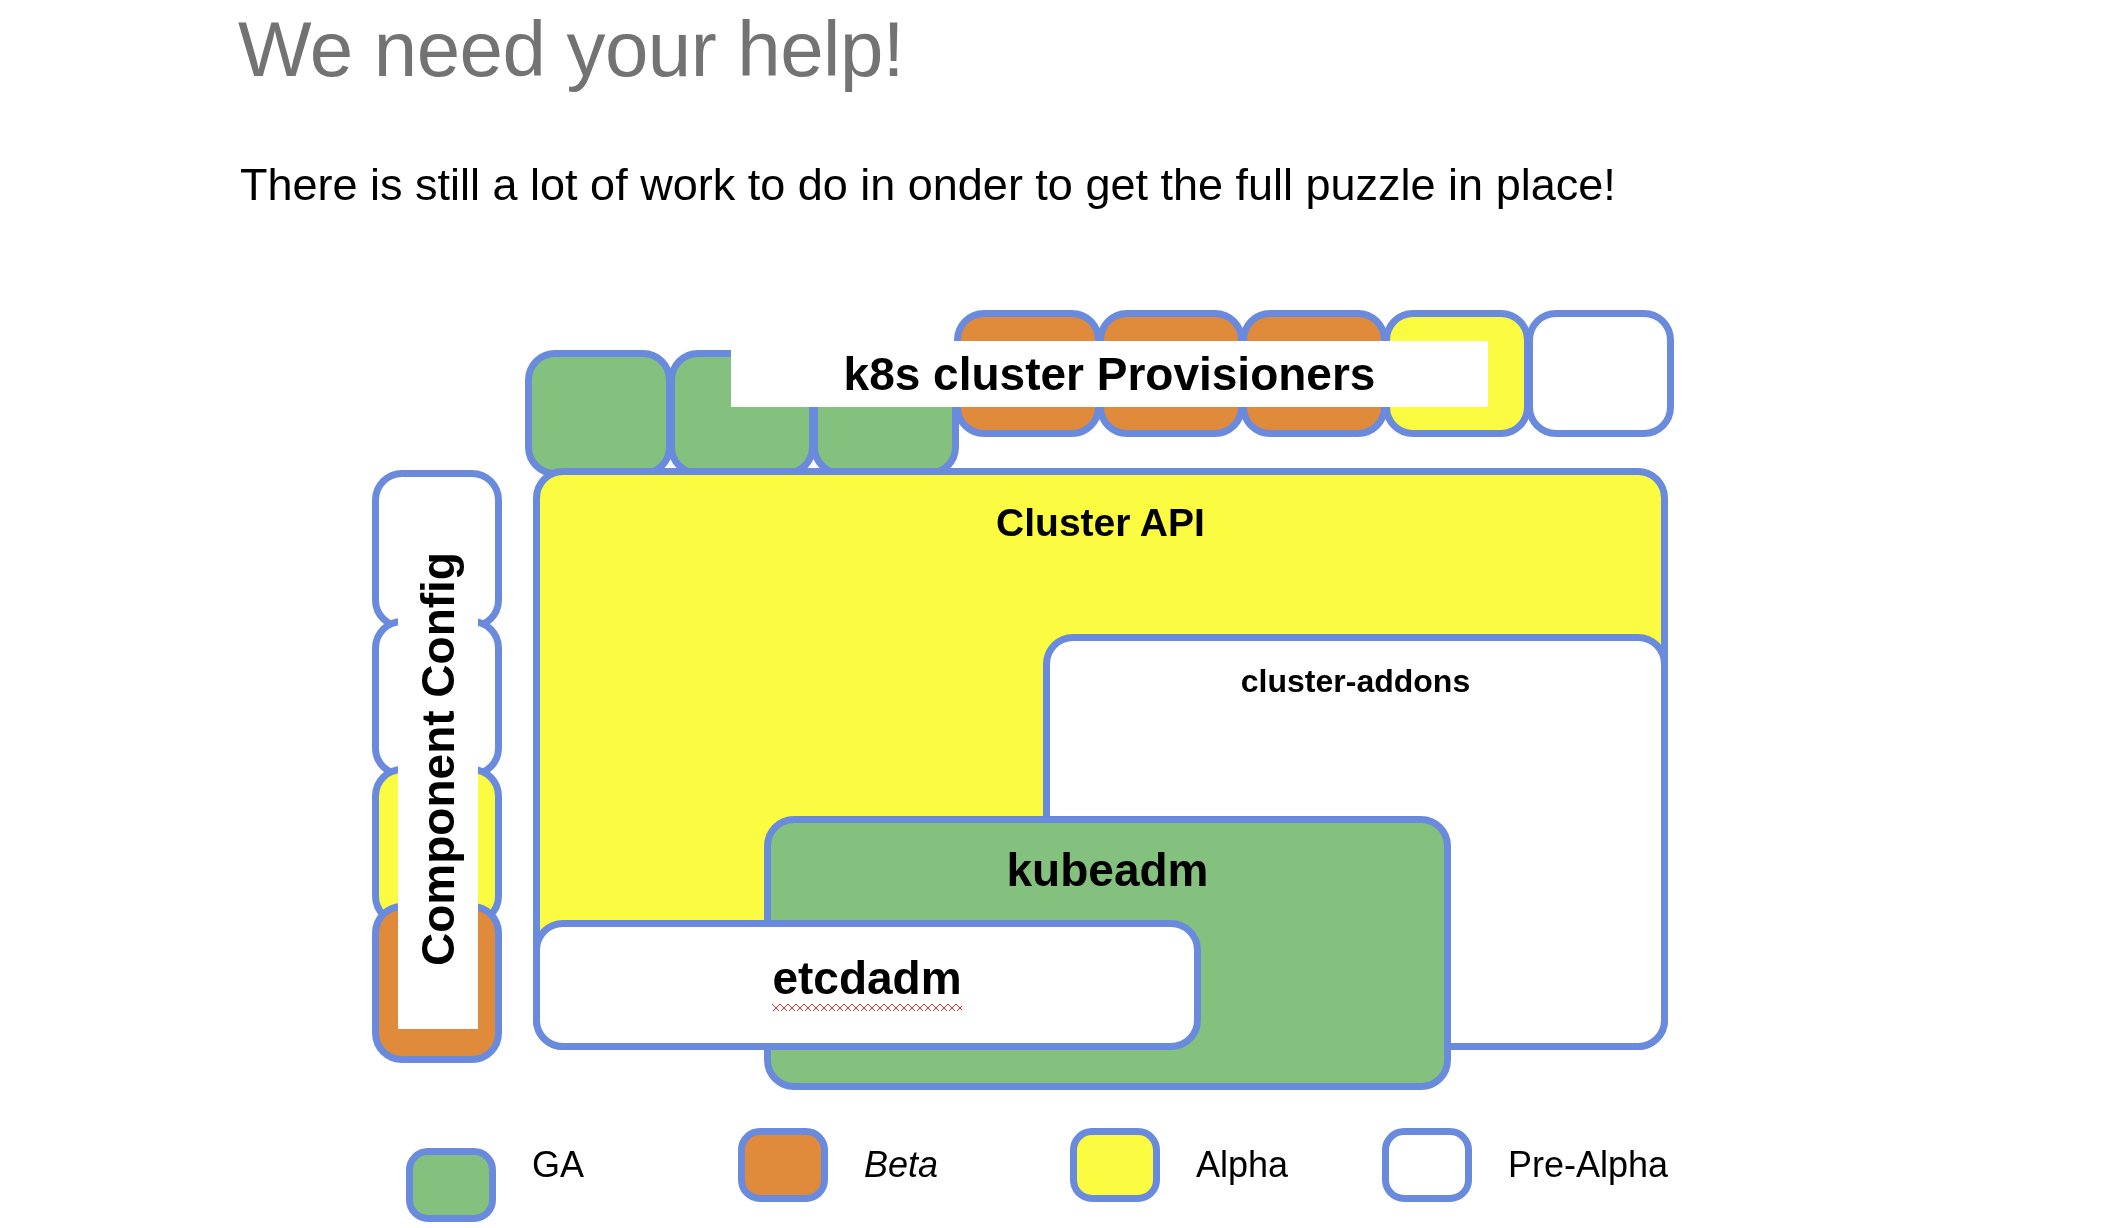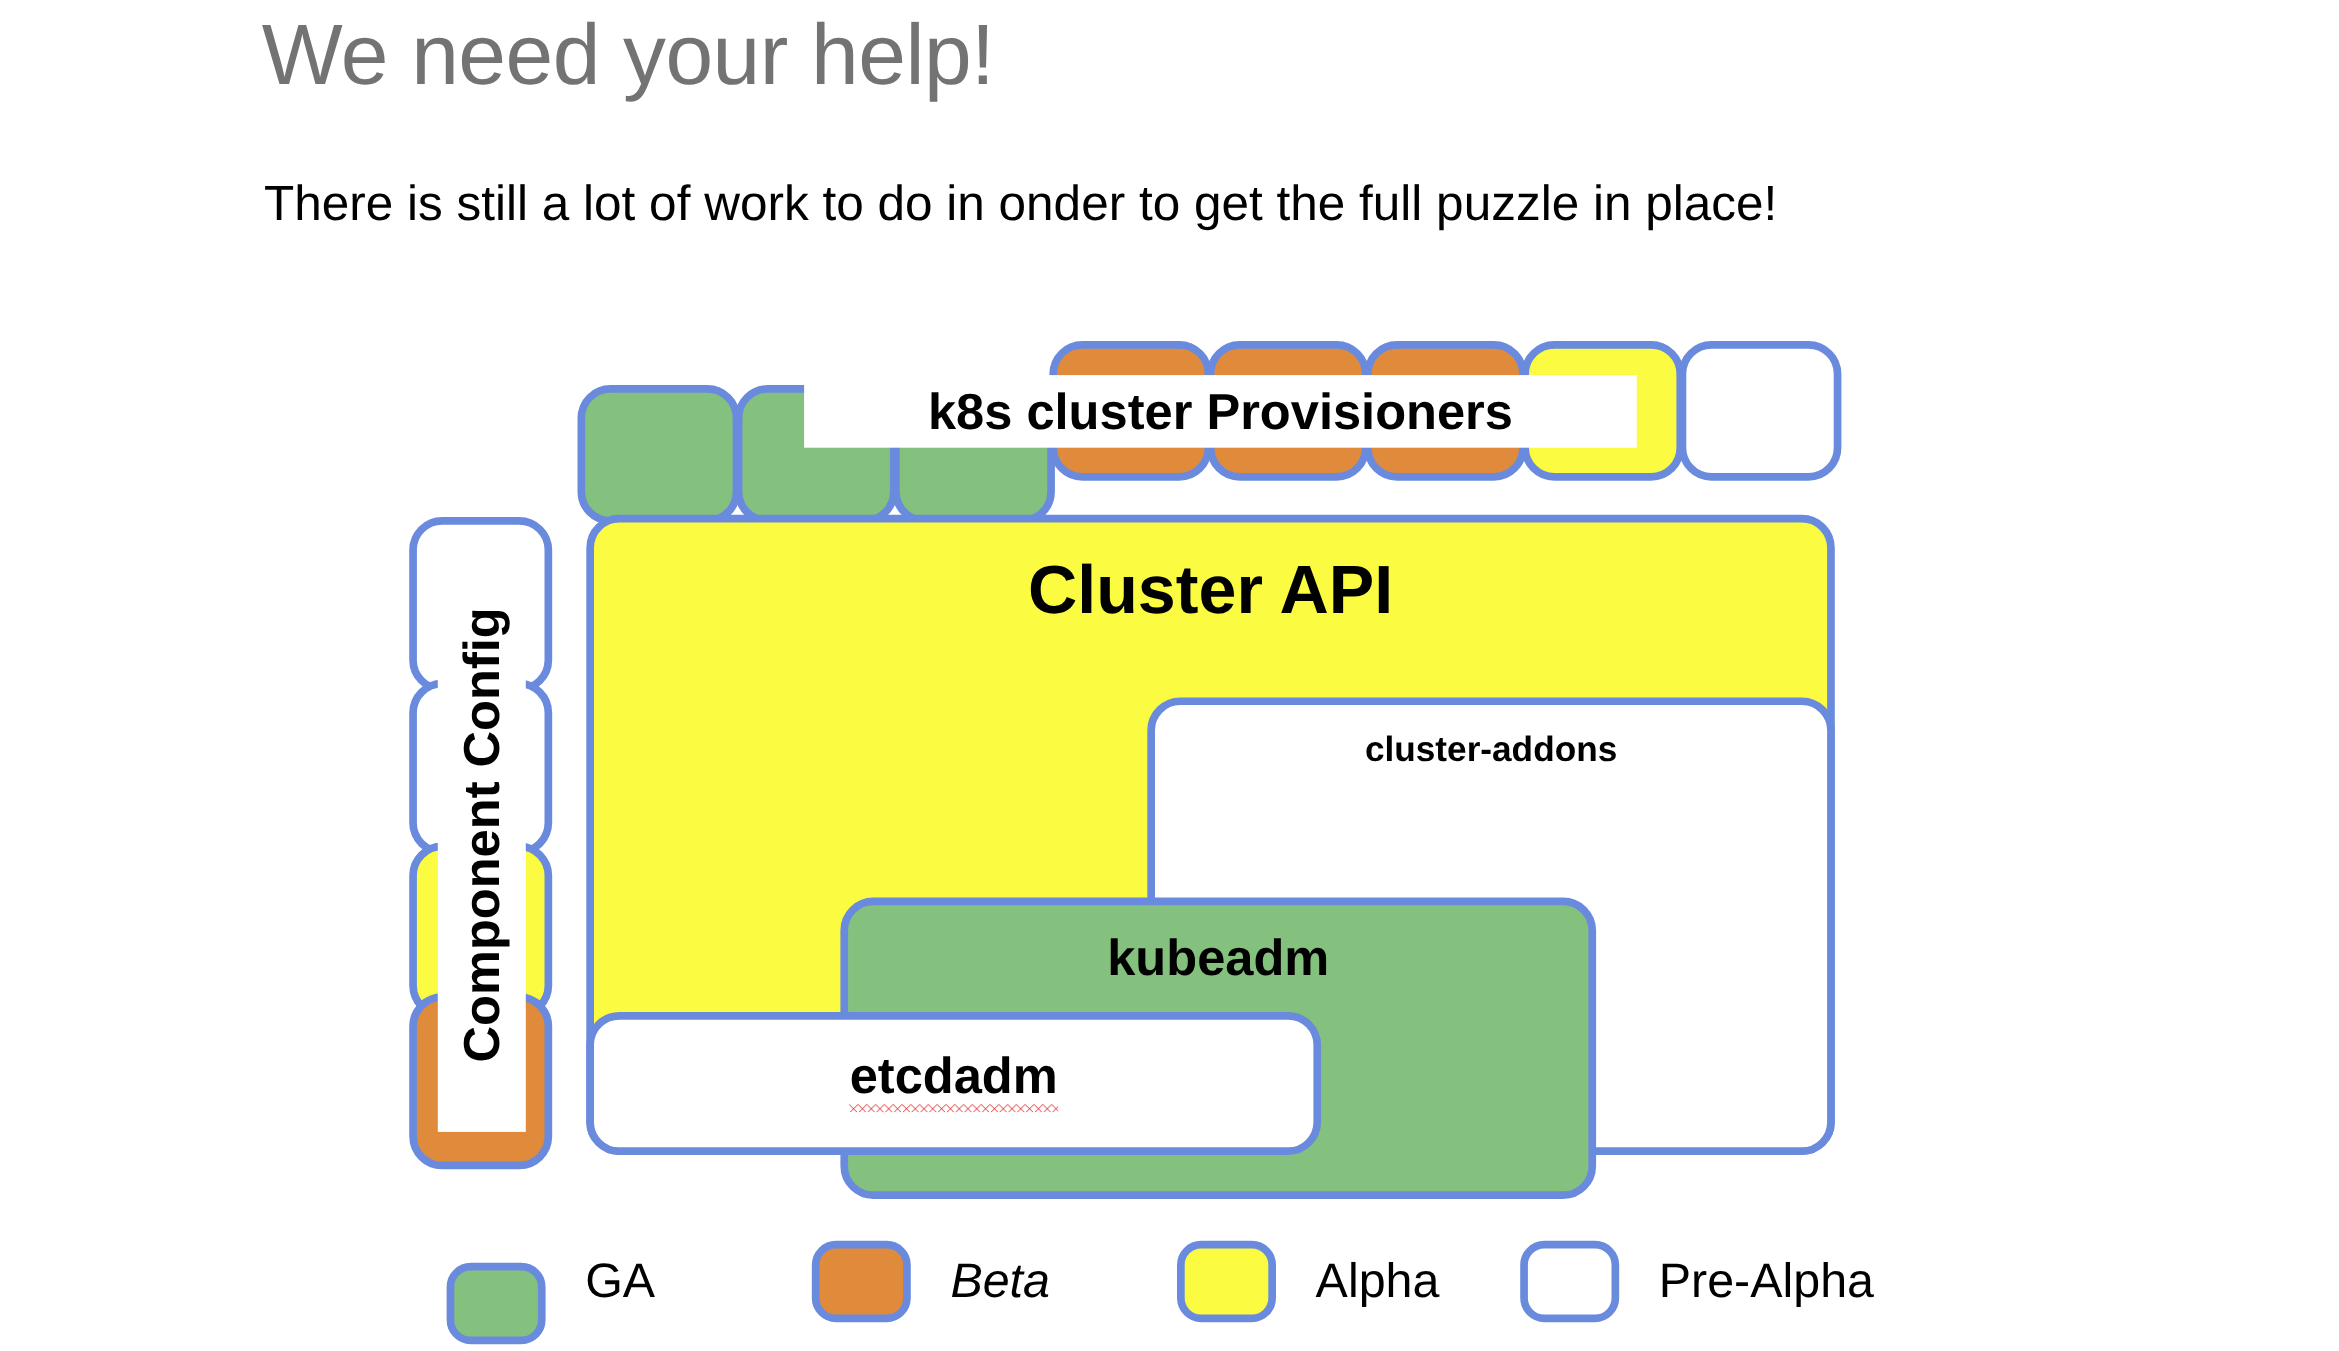--- a/index.html
+++ b/index.html
@@ -129,21 +129,21 @@
   }
 
   .box-label {
     position: absolute;
     left: 0;
     right: 0;
     text-align: center;
     font-weight: bold;
     white-space: nowrap;
   }
-  #cluster-api-label   { top: 26px;  font-size: 62px; }
+  #cluster-api-label   { top: 26px;  font-size: 39px; }
   #cluster-addons-label{ top: 22px;  font-size: 32px; }
   #kubeadm-label       { top: 20px;  font-size: 46px; }
   #etcdadm-label       { top: 24px;  font-size: 46px; }
 
   .misspelled {
     position: relative;
     display: inline-block;
     padding-bottom: 6px;
   }
   .misspelled::after {
@@ -177,21 +177,21 @@
   .legend-swatch {
     width: 90px;
     height: 74px;
     box-sizing: border-box;
     border: 7px solid #6a8bdd;
     border-radius: 22px;
     flex: none;
   }
   .legend-text {
     margin-left: 36px;
-    font-size: 44px;
+    font-size: 36px;
     white-space: nowrap;
   }
 </style>
 </head>
 <body>
 
 <div id="slide-title">We need your help!</div>
 
 <div id="slide-subtitle">There is still a lot of work to do in onder to get the full puzzle in place!</div>
 

